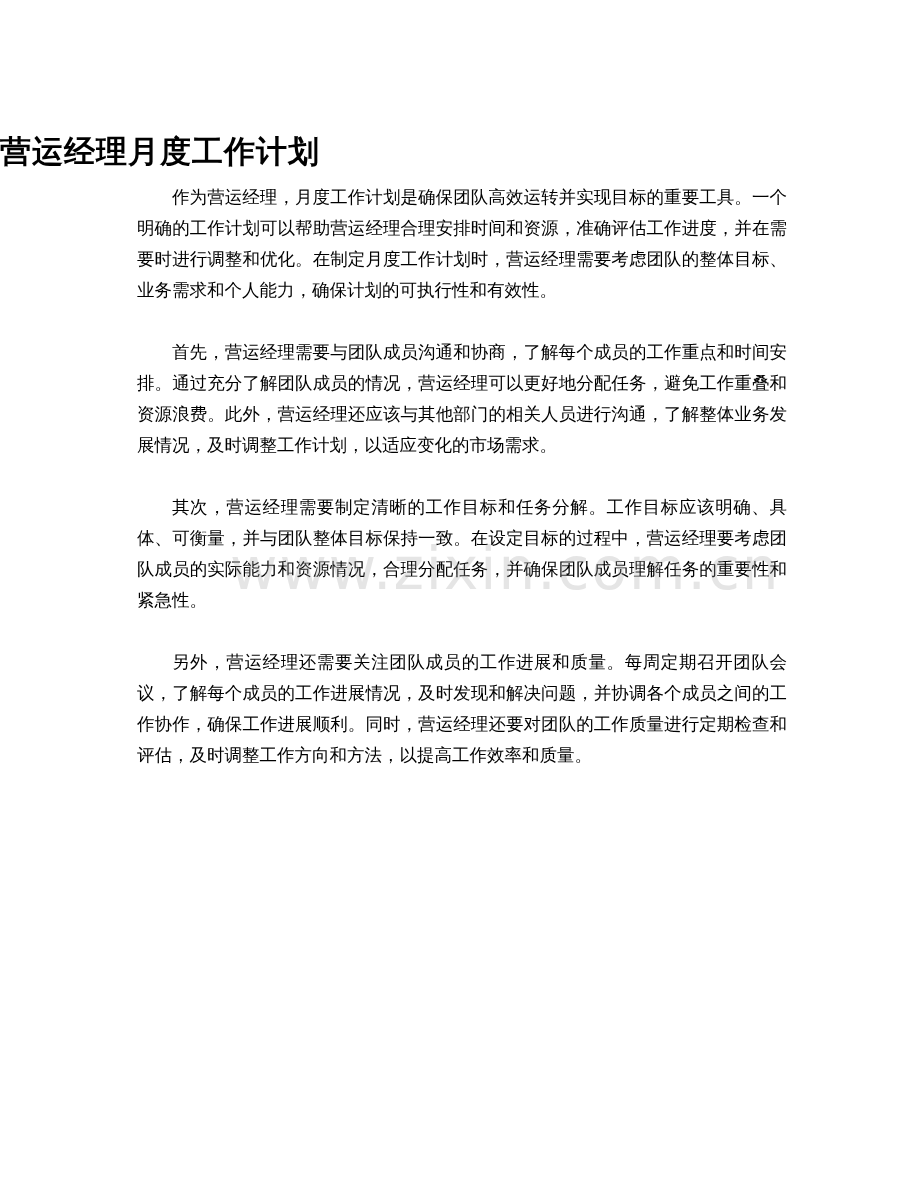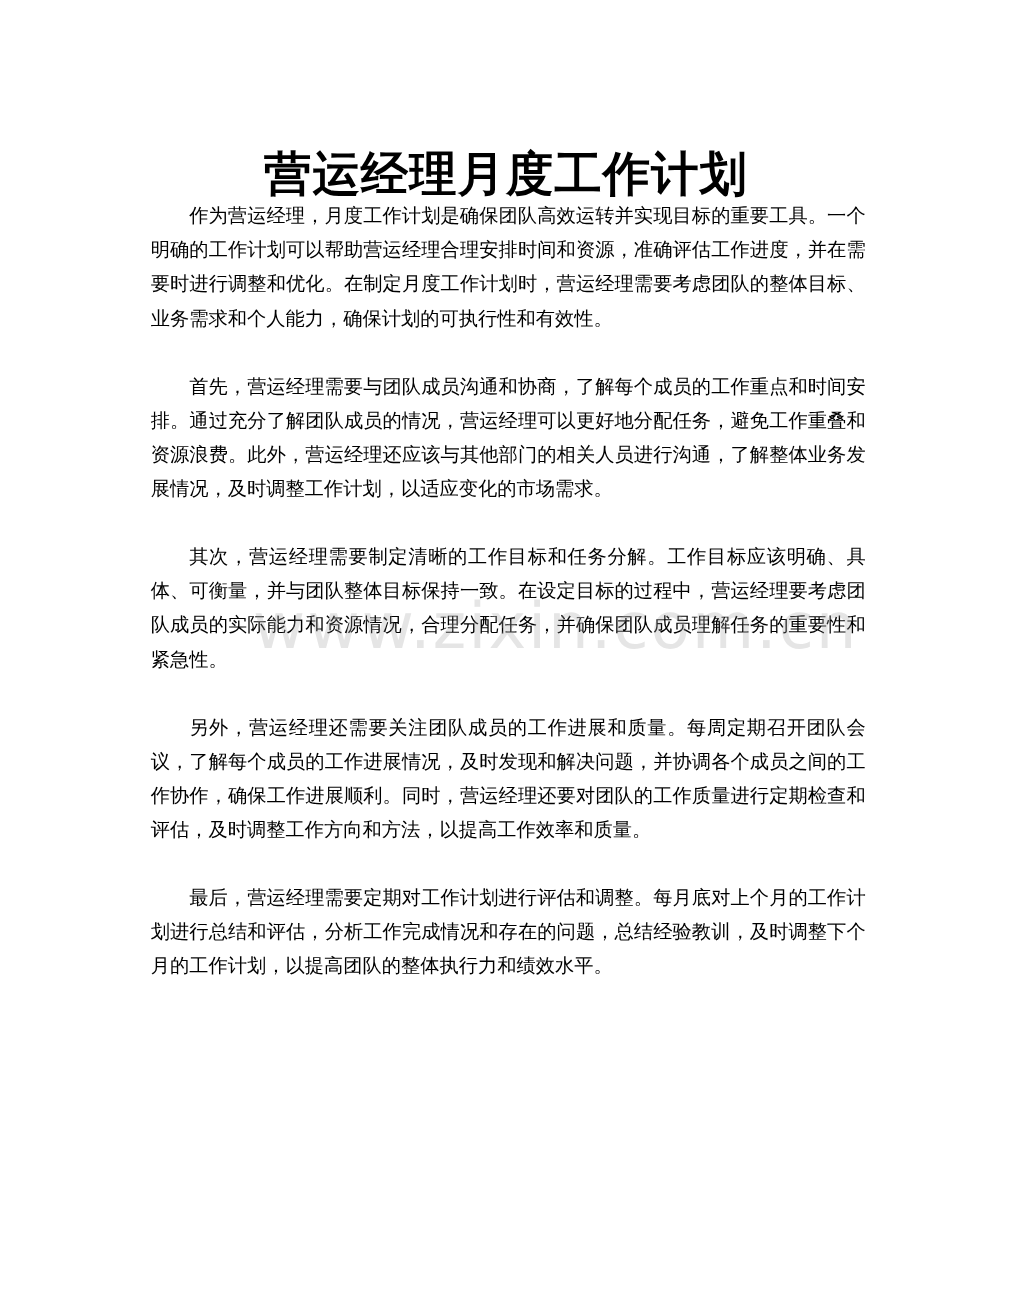--- a/index.html
+++ b/index.html
@@ -19,24 +19,24 @@
       top: 0;
       width: 920px;
       height: 1191px;
       background: #ffffff;
     }
     .title {
       position: absolute;
       left: 0;
       top: 108px;
       width: 920px;
-      text-align: center;
+      text-align: left;
       font-family: "DejaVu Sans", "Liberation Sans", sans-serif;
       font-weight: bold;
-      font-size: 43px;
+      font-size: 31px;
       line-height: 44px;
       color: #000000;
       letter-spacing: 1px;
     }
     .body-text {
       position: absolute;
       left: 137px;
       top: 182px;
       width: 650px;
       font-family: "DejaVu Serif", "Liberation Serif", serif;
@@ -69,17 +69,16 @@
 <body>
 
 <div class="page">
   <h1 class="title">营运经理月度工作计划</h1>
 
   <div class="body-text">
     <p class="para">作为营运经理，月度工作计划是确保团队高效运转并实现目标的重要工具。一个明确的工作计划可以帮助营运经理合理安排时间和资源，准确评估工作进度，并在需要时进行调整和优化。在制定月度工作计划时，营运经理需要考虑团队的整体目标、业务需求和个人能力，确保计划的可执行性和有效性。</p>
     <p class="para">首先，营运经理需要与团队成员沟通和协商，了解每个成员的工作重点和时间安排。通过充分了解团队成员的情况，营运经理可以更好地分配任务，避免工作重叠和资源浪费。此外，营运经理还应该与其他部门的相关人员进行沟通，了解整体业务发展情况，及时调整工作计划，以适应变化的市场需求。</p>
     <p class="para">其次，营运经理需要制定清晰的工作目标和任务分解。工作目标应该明确、具体、可衡量，并与团队整体目标保持一致。在设定目标的过程中，营运经理要考虑团队成员的实际能力和资源情况，合理分配任务，并确保团队成员理解任务的重要性和紧急性。</p>
     <p class="para">另外，营运经理还需要关注团队成员的工作进展和质量。每周定期召开团队会议，了解每个成员的工作进展情况，及时发现和解决问题，并协调各个成员之间的工作协作，确保工作进展顺利。同时，营运经理还要对团队的工作质量进行定期检查和评估，及时调整工作方向和方法，以提高工作效率和质量。</p>
-    <p class="para">最后，营运经理需要定期对工作计划进行评估和调整。每月底对上个月的工作计划进行总结和评估，分析工作完成情况和存在的问题，总结经验教训，及时调整下个月的工作计划，以提高团队的整体执行力和绩效水平。</p>
   </div>
 
   <div class="watermark">www.zixin.com.cn</div>
 </div>
 
 </body></html>

